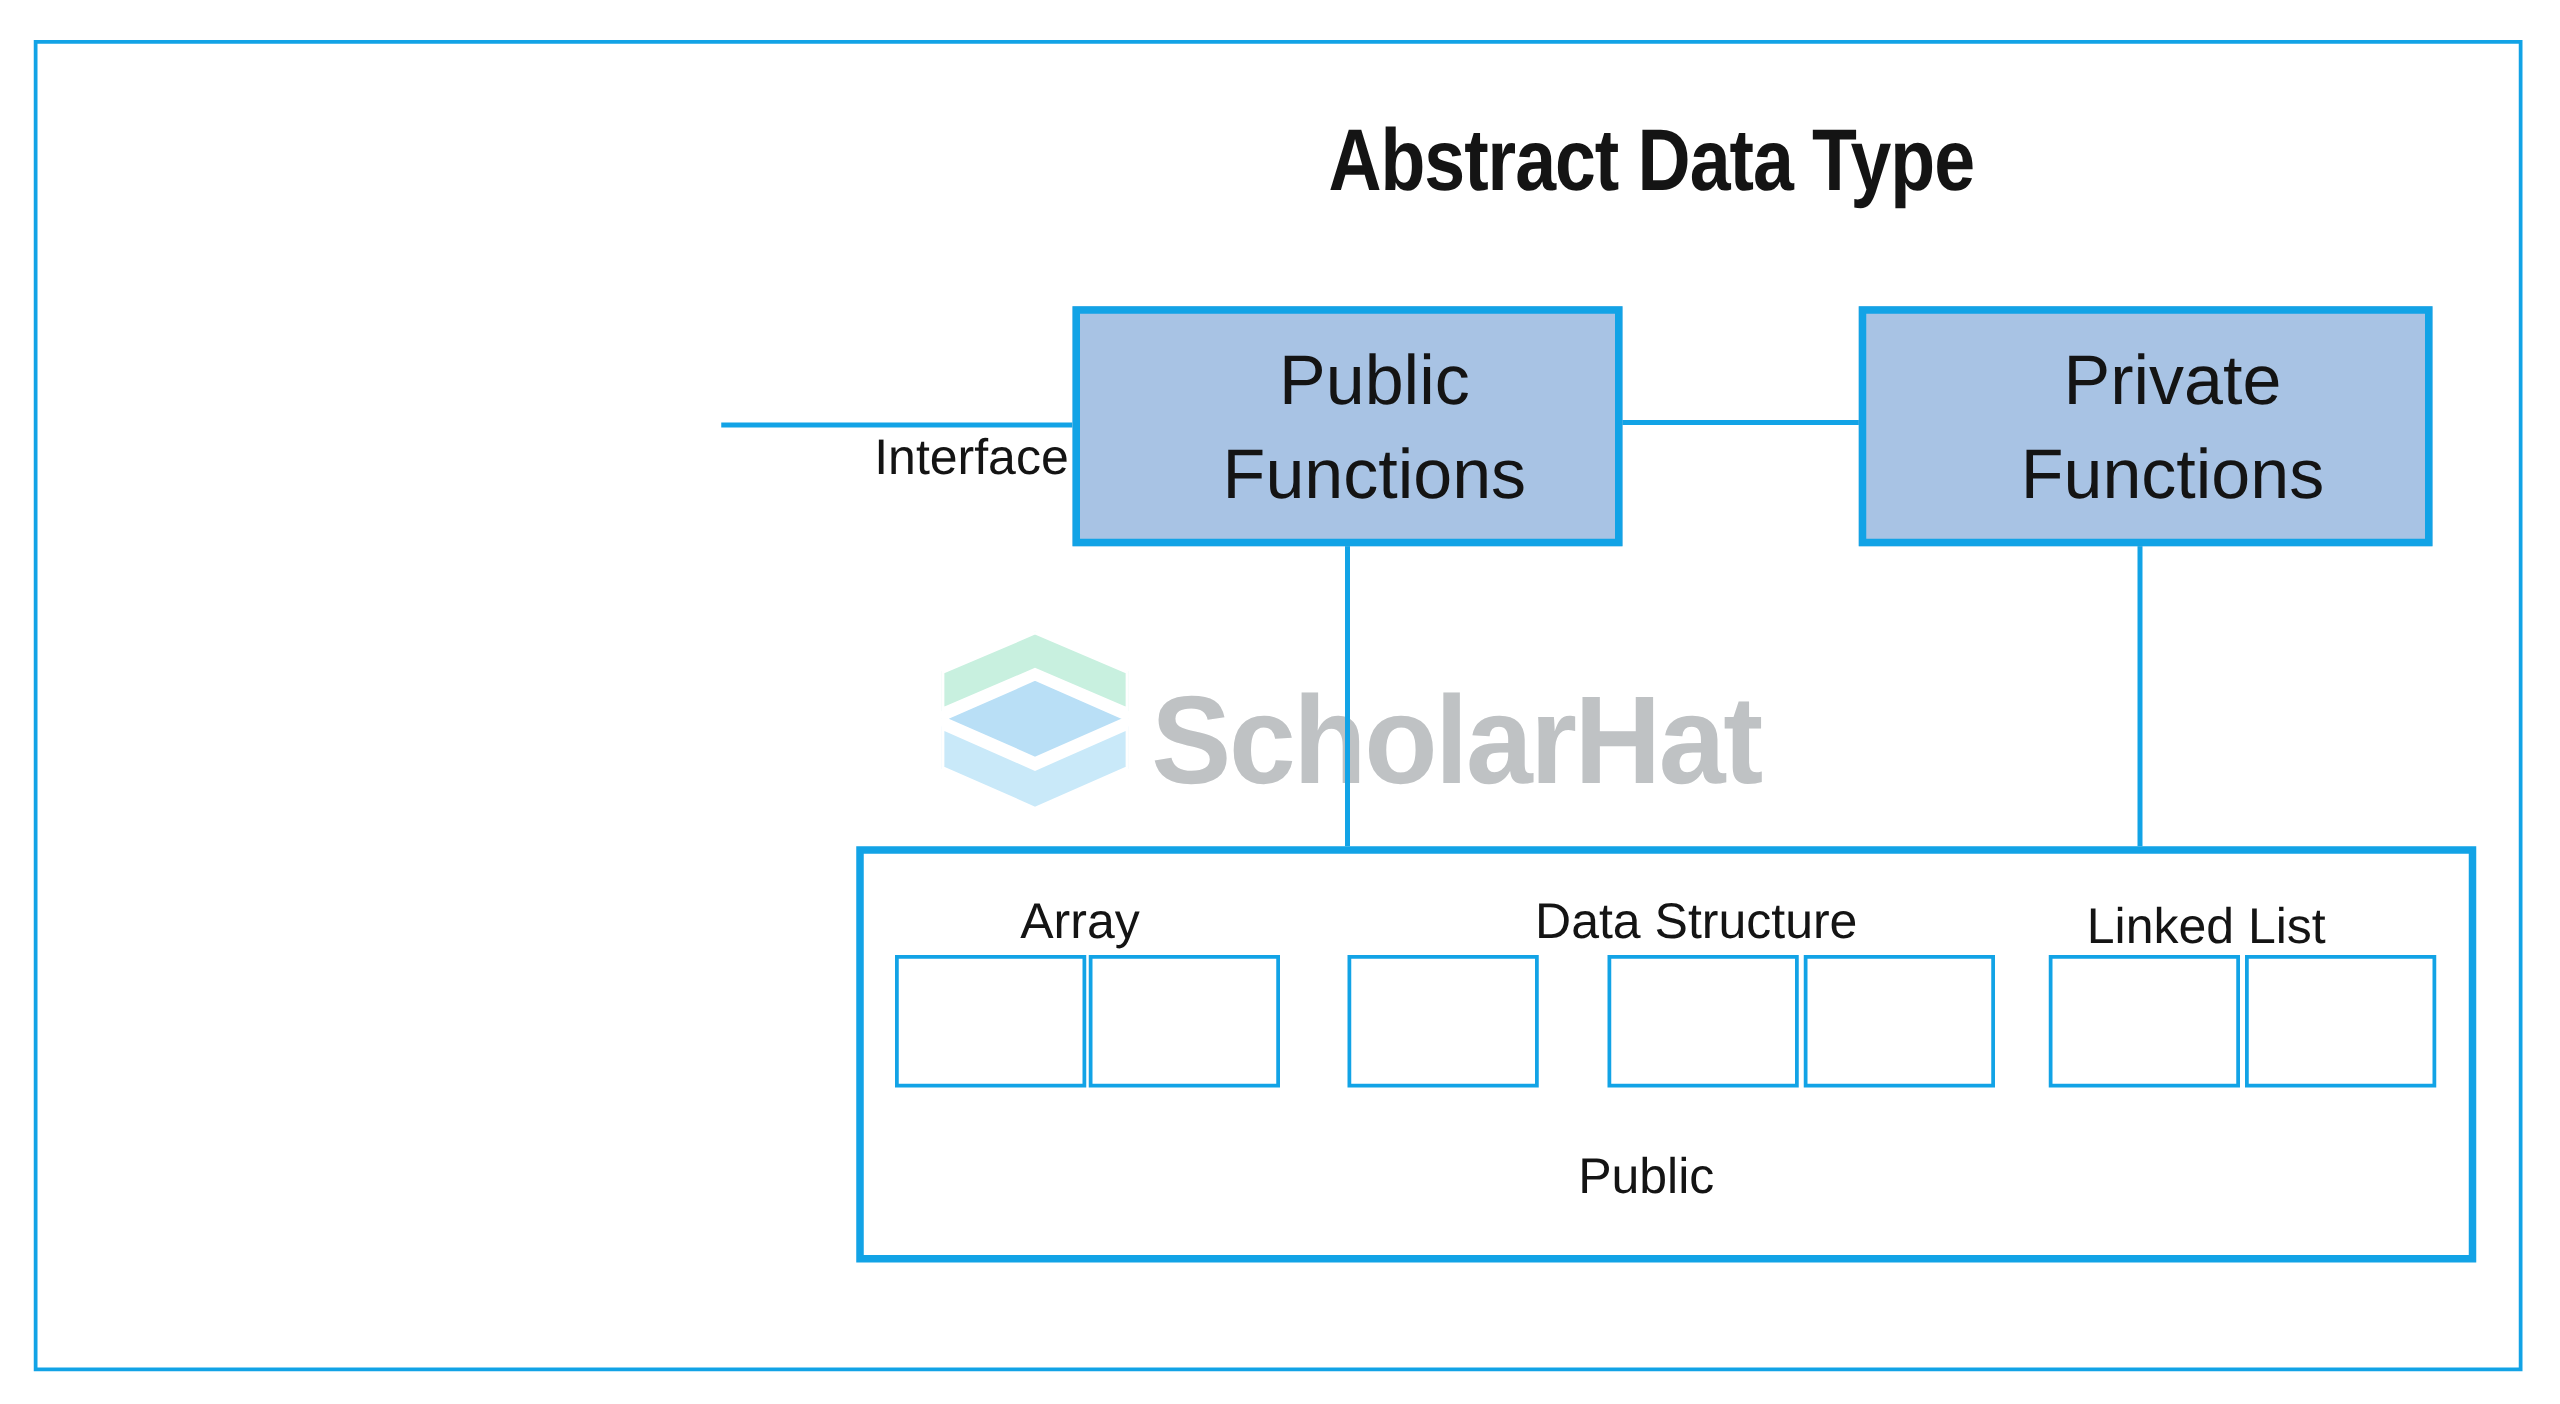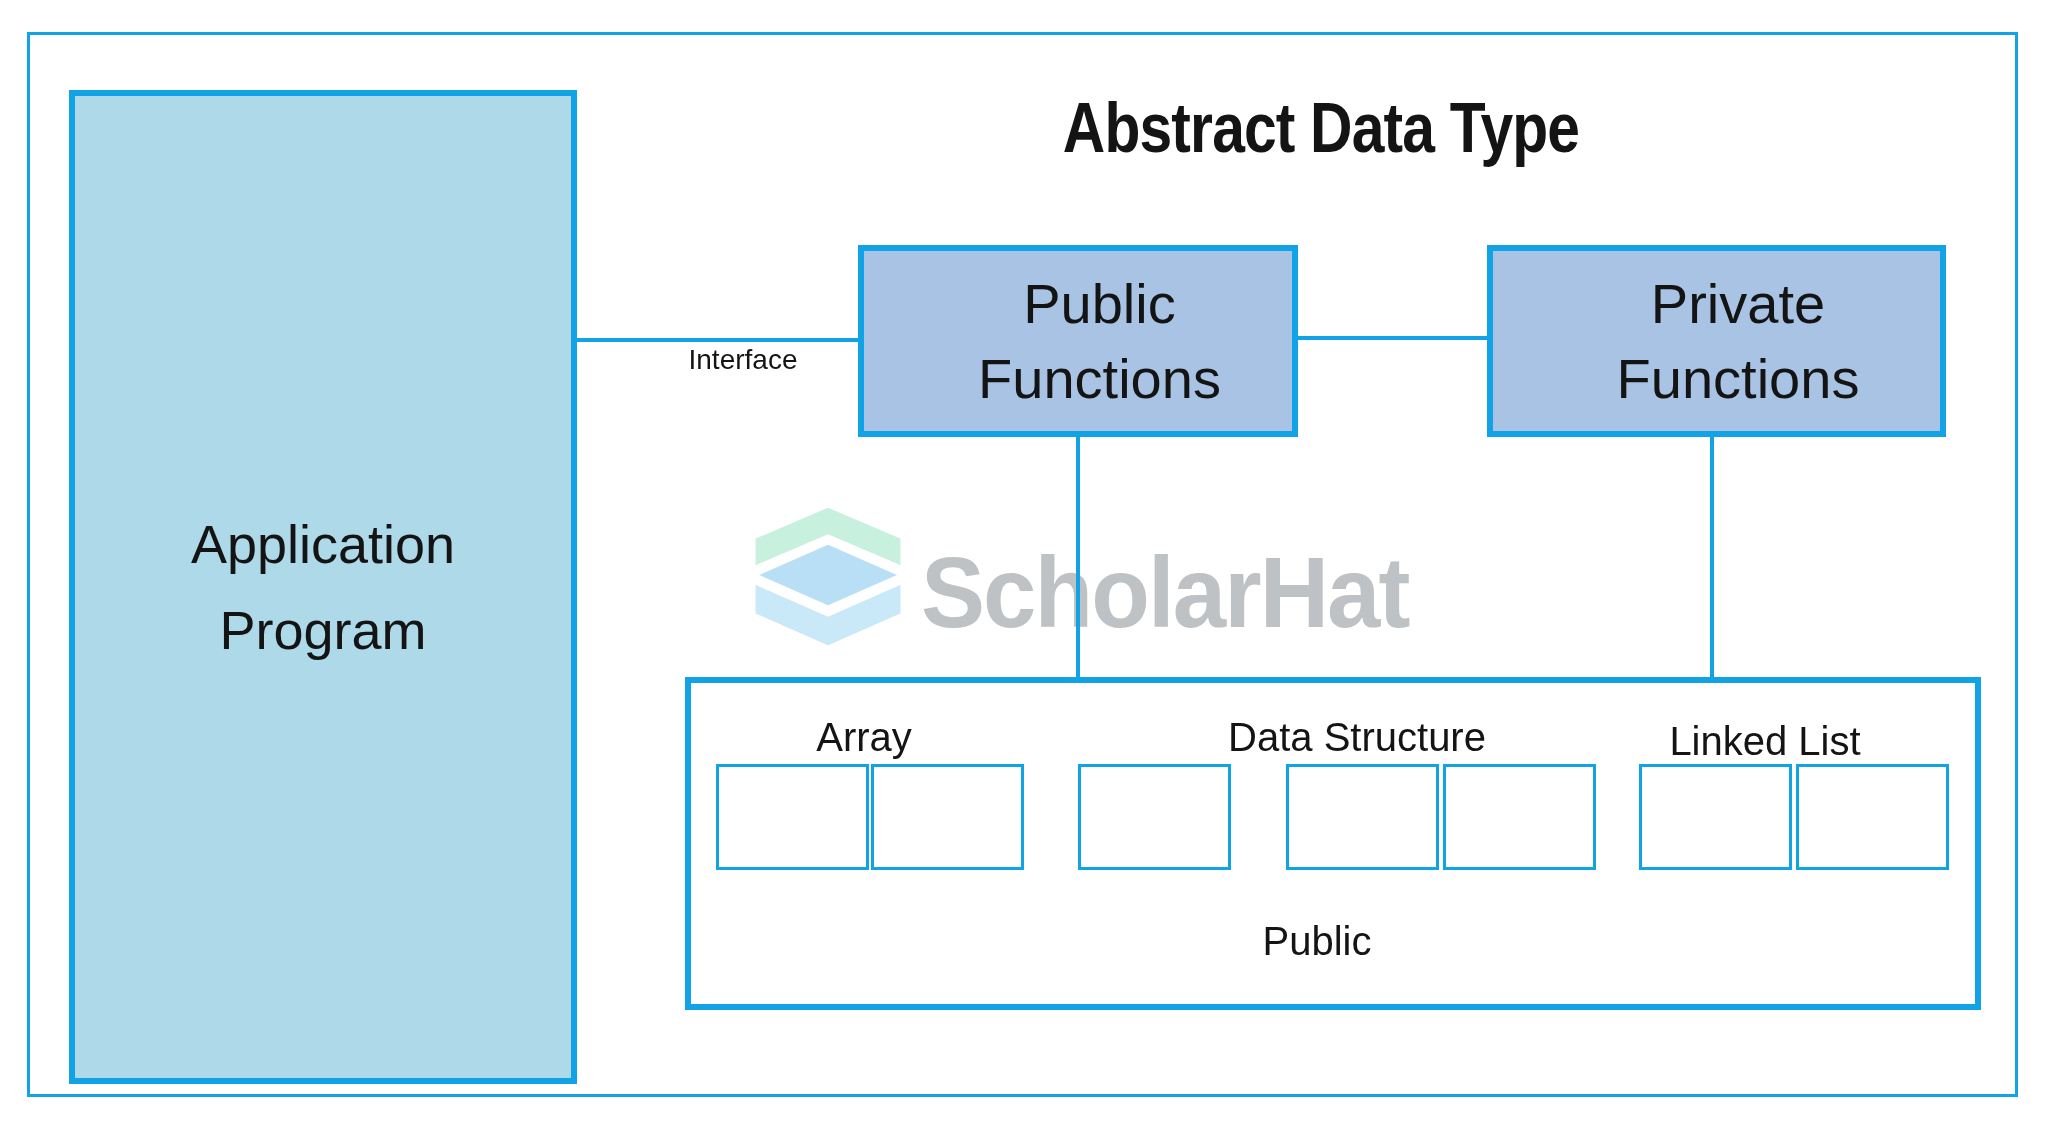--- a/index.html
+++ b/index.html
@@ -64,23 +64,23 @@
   .private-box { left: 1487px; top: 245px; width: 459px; height: 192px; }
 
   
   .hline, .vline { background: var(--line-blue); }
   .interface-line  { left: 577px;  top: 338px; width: 281px; height: 4px; }
   .pubpriv-line    { left: 1294px; top: 336px; width: 197px; height: 4px; }
   .vline-public    { left: 1076px; top: 435px; width: 4px;  height: 246px; }
   .vline-private   { left: 1710px; top: 433px; width: 4px;  height: 248px; }
 
   .interface-label {
-    left: 603px; top: 344px; width: 280px;
-    text-align: center;
-    font-size: 28px;
+    left: 575px; top: 344px; width: 280px;
+    text-align: right;
+    font-size: 40px;
   }
 
   
   .memory-box {
     left: 685px; top: 677px; width: 1296px; height: 333px;
     border: 6px solid var(--line-blue);
     background: #ffffff;
   }
   .mem-label {
     position: absolute; box-sizing: border-box;
@@ -129,24 +129,20 @@
 </style>
 </head>
 <body>
 
 <div class="canvas">
 
   <div class="abs outer-frame"></div>
 
   <div class="abs diagram-title">Abstract Data Type</div>
 
-  <div class="abs app-box">
-    <span>Application
-Program</span>
-  </div>
 
   <div class="abs watermark">
     <svg class="wm-logo" viewBox="0 0 150 145" xmlns="http://www.w3.org/2000/svg" aria-hidden="true">
       <path d="M75,0 L150,32 L150,64 L75,32 L0,64 L0,32 Z" fill="#C8F0DF" stroke="#ffffff" stroke-width="5" class="logo-top"></path>
       <path d="M75,37 L150,70 L75,103 L0,70 Z" fill="#B9DFF6" stroke="#ffffff" stroke-width="5" class="logo-mid"></path>
       <path d="M0,76 L0,110 L75,143 L150,110 L150,76 L75,109 Z" fill="#C9E9F9" stroke="#ffffff" stroke-width="5" class="logo-bottom"></path>
     </svg>
     <div class="wm-text">ScholarHat</div>
   </div>
 

